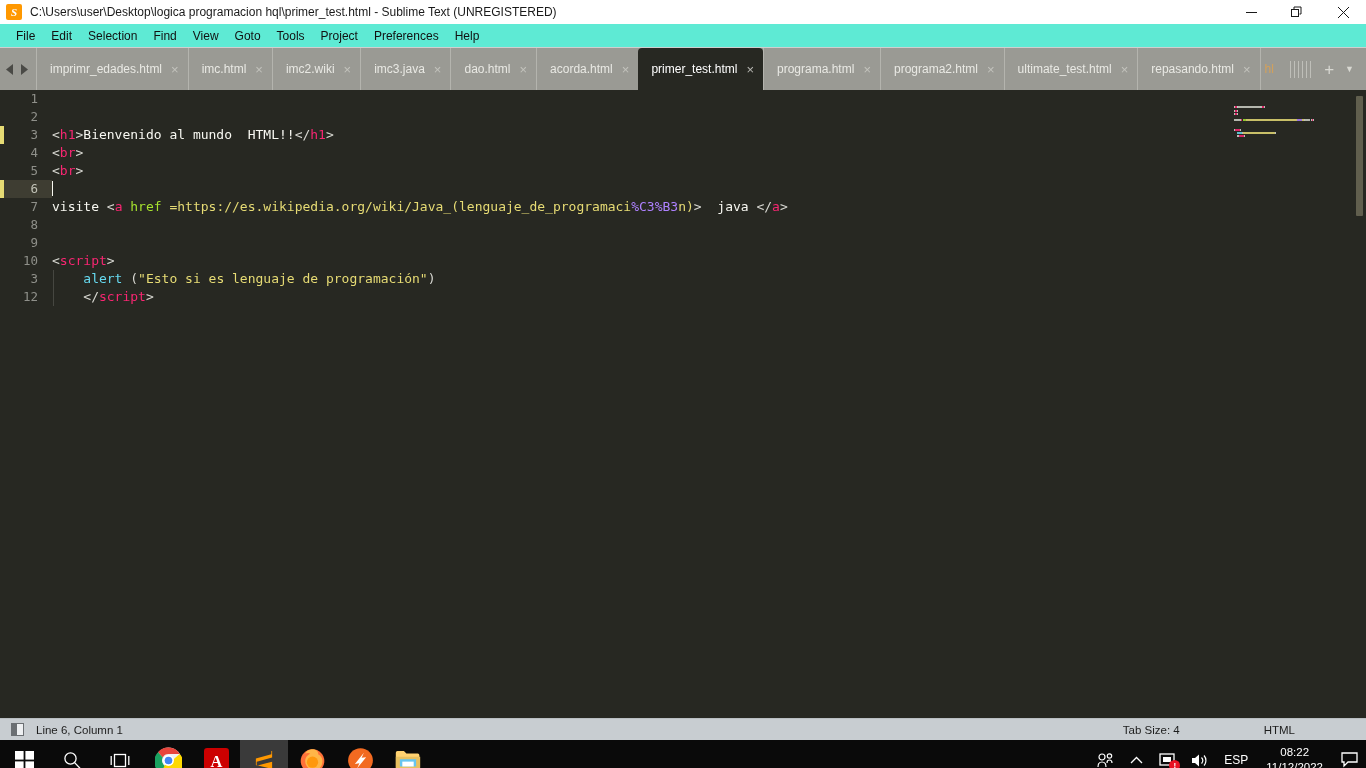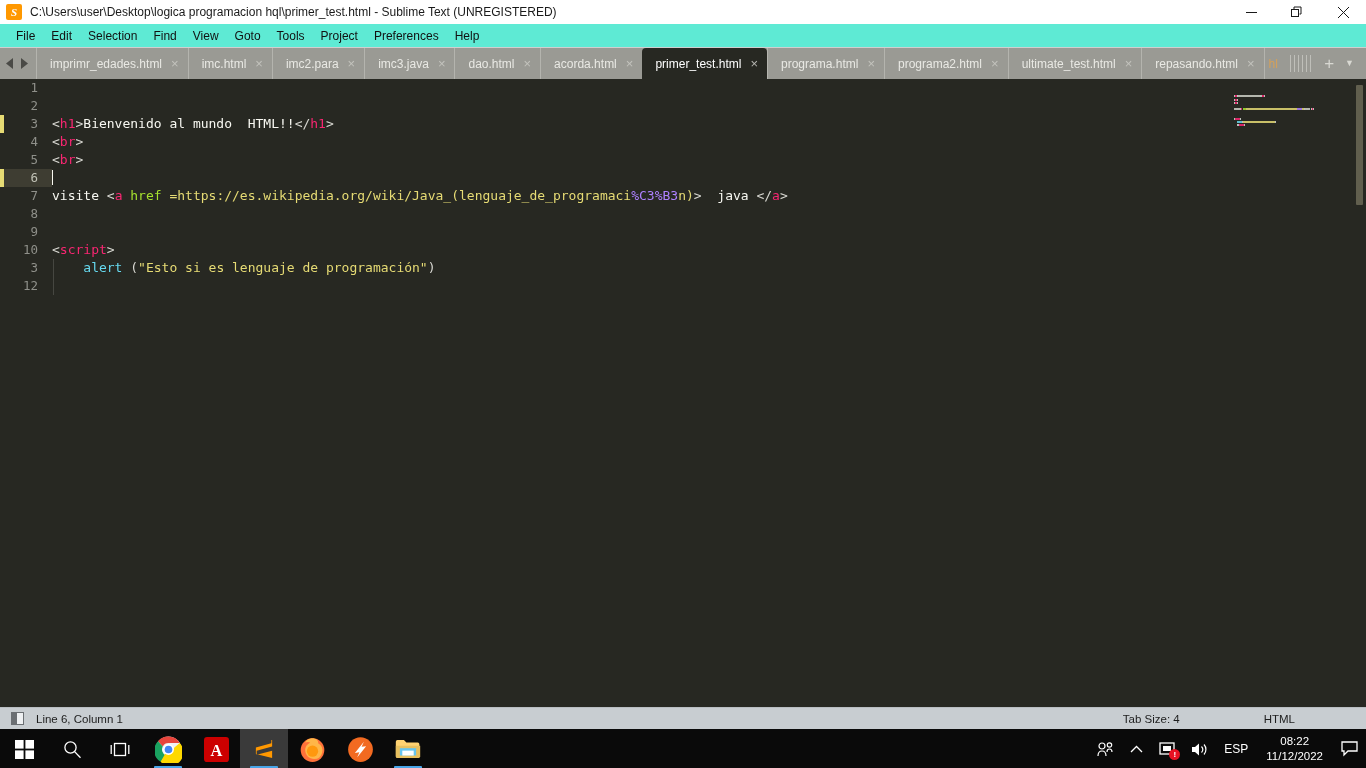--- a/index.html
+++ b/index.html
@@ -32,21 +32,21 @@
   #menubar{
     height:24px; background:#5eead4; display:flex; align-items:center;
     padding-left:8px; border-bottom:1px solid #cfcfcf;
   }
   #menubar .mi{
     font-size:12px; color:#111; padding:3px 8px; white-space:nowrap; cursor:default;
   }
 
   
   #tabbar{
-    height:31px; background:#9a9a94; display:flex; align-items:stretch;
+    height:42px; background:#9a9a94; display:flex; align-items:stretch;
     position:relative; overflow:hidden;
   }
   #tab-arrows{
     display:flex; align-items:center; gap:4px; padding:0 8px 0 6px; flex:0 0 auto;
   }
   #tab-arrows svg{ display:block; }
   #tabs{ display:flex; align-items:stretch; flex:1 1 auto; min-width:0; overflow:hidden; }
   .tab{
     display:flex; align-items:center; padding:0 9px 0 13px; gap:9px;
     border-left:1px solid #b4b4ae; flex:0 0 auto; position:relative;
@@ -228,21 +228,21 @@
   <div id="tabs">
       <div class="tab">
         <span class="tname">imprimr_edades.html</span>
         <span class="tclose">×</span>
       </div>
       <div class="tab">
         <span class="tname">imc.html</span>
         <span class="tclose">×</span>
       </div>
       <div class="tab">
-        <span class="tname">imc2.para</span>
+        <span class="tname">imc2.wiki</span>
         <span class="tclose">×</span>
       </div>
       <div class="tab">
         <span class="tname">imc3.java</span>
         <span class="tclose">×</span>
       </div>
       <div class="tab">
         <span class="tname">dao.html</span>
         <span class="tclose">×</span>
       </div>
@@ -311,20 +311,21 @@
         <div class="cline"></div>
         <div class="cline"><span class="punc">&lt;</span><span class="tag">h1</span><span class="punc">&gt;</span><span class="txt">Bienvenido al mundo  HTML!!</span><span class="punc">&lt;/</span><span class="tag">h1</span><span class="punc">&gt;</span></div>
         <div class="cline"><span class="punc">&lt;</span><span class="tag">br</span><span class="punc">&gt;</span></div>
         <div class="cline"><span class="punc">&lt;</span><span class="tag">br</span><span class="punc">&gt;</span></div>
         <div class="cline"><span class="cursor"></span></div>
         <div class="cline"><span class="txt">visite </span><span class="punc">&lt;</span><span class="tag">a</span><span class="txt"> </span><span class="attr">href</span><span class="url"> =https://es.wikipedia.org/wiki/Java_(lenguaje_de_programaci</span><span class="esc">%C3%B3</span><span class="url">n)</span><span class="punc">&gt;</span><span class="txt">  java </span><span class="punc">&lt;/</span><span class="tag">a</span><span class="punc">&gt;</span></div>
         <div class="cline"></div>
         <div class="cline"></div>
         <div class="cline"><span class="punc">&lt;</span><span class="tag">script</span><span class="punc">&gt;</span></div>
         <div class="cline"><span class="txt">    </span><span class="kw">alert</span><span class="punc"> (</span><span class="str">"Esto si es lenguaje de programación"</span><span class="punc">)</span></div>
+        <div class="cline"><span class="txt">    </span><span class="punc">&lt;/</span><span class="tag">script</span><span class="punc">&gt;</span></div>
         <div class="indent-guide" style="left: 1px; top: 180px; height: 36px;"></div>
       </div>
   </div>
 
   <div id="minimap">
     <div id="mm-scroll"></div>
   <div class="mm-line" style="left: 18px; top: 16.4px; width: 1px; background: rgb(216, 216, 210); opacity: 0.85;"></div>
       <div class="mm-line" style="left: 18.85px; top: 16.4px; width: 1.7px; background: rgb(249, 38, 114); opacity: 0.85;"></div>
       <div class="mm-line" style="left: 20.55px; top: 16.4px; width: 1px; background: rgb(216, 216, 210); opacity: 0.85;"></div>
       <div class="mm-line" style="left: 21.4px; top: 16.4px; width: 22.95px; background: rgb(207, 208, 199); opacity: 0.85;"></div>

